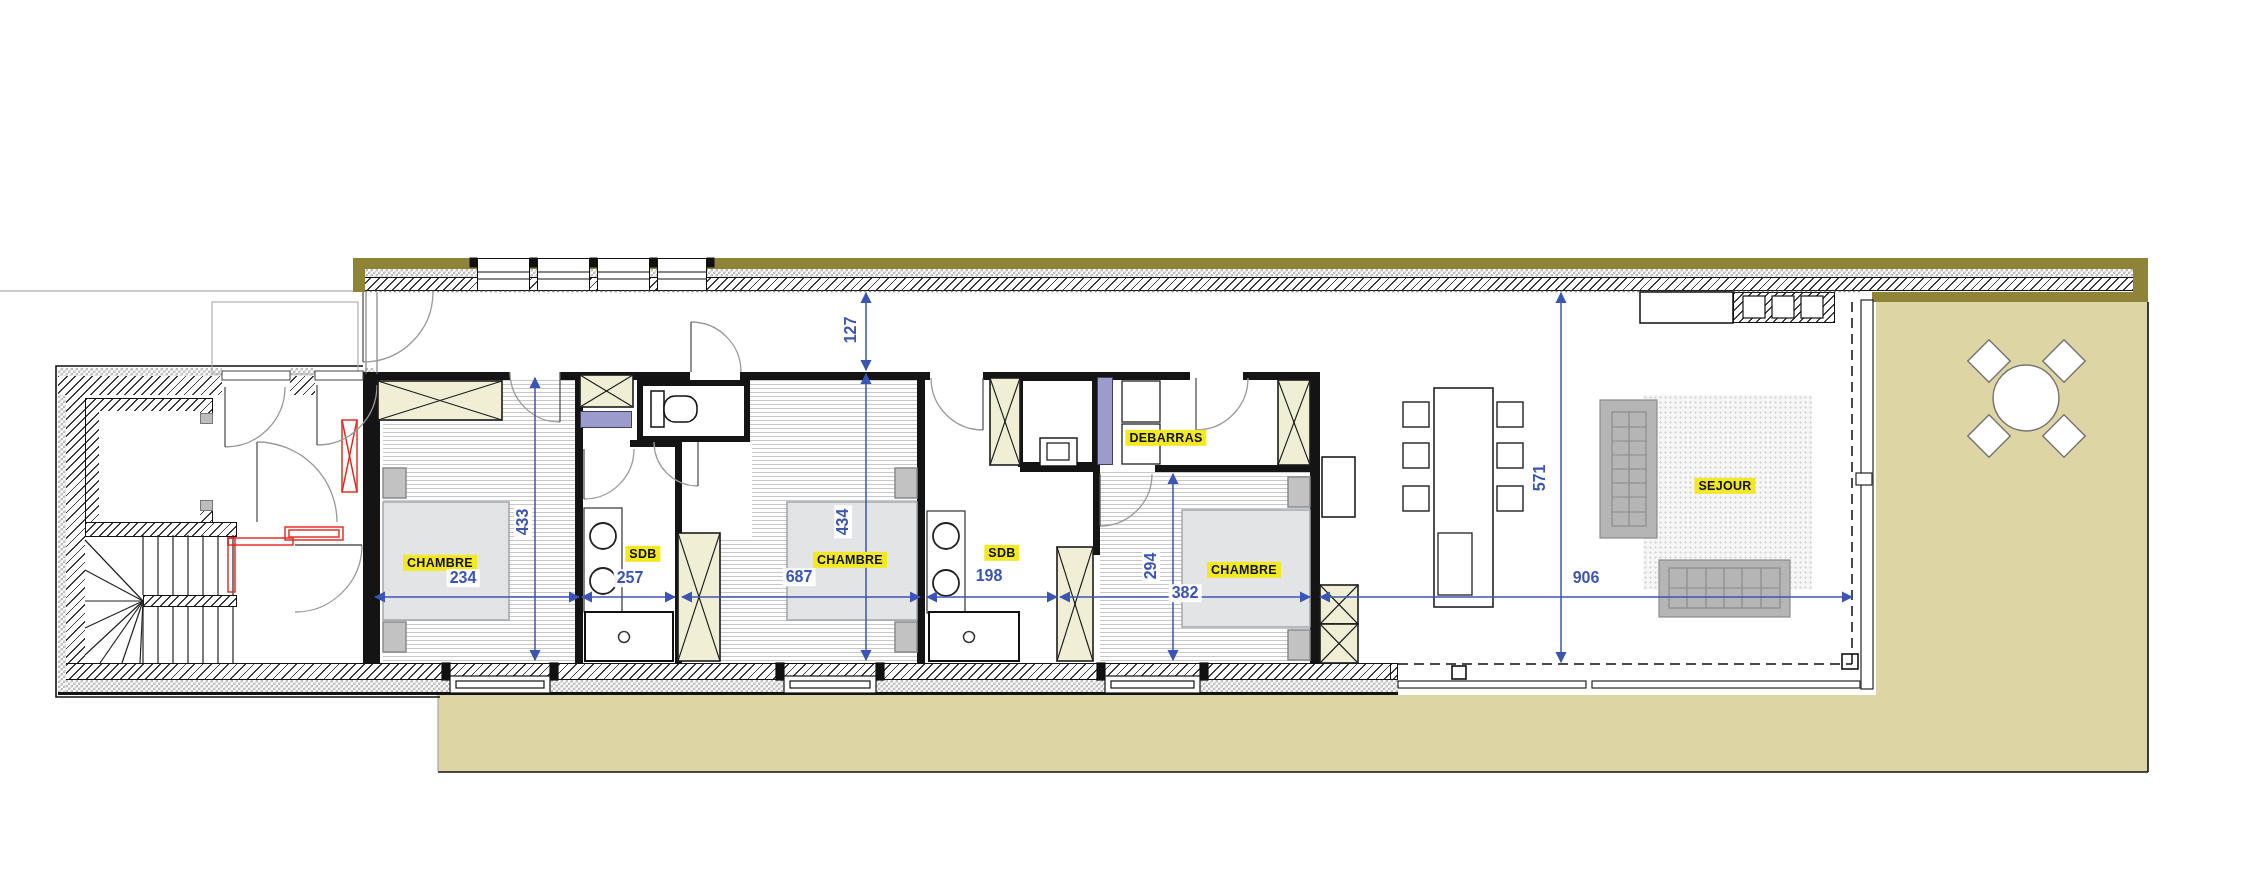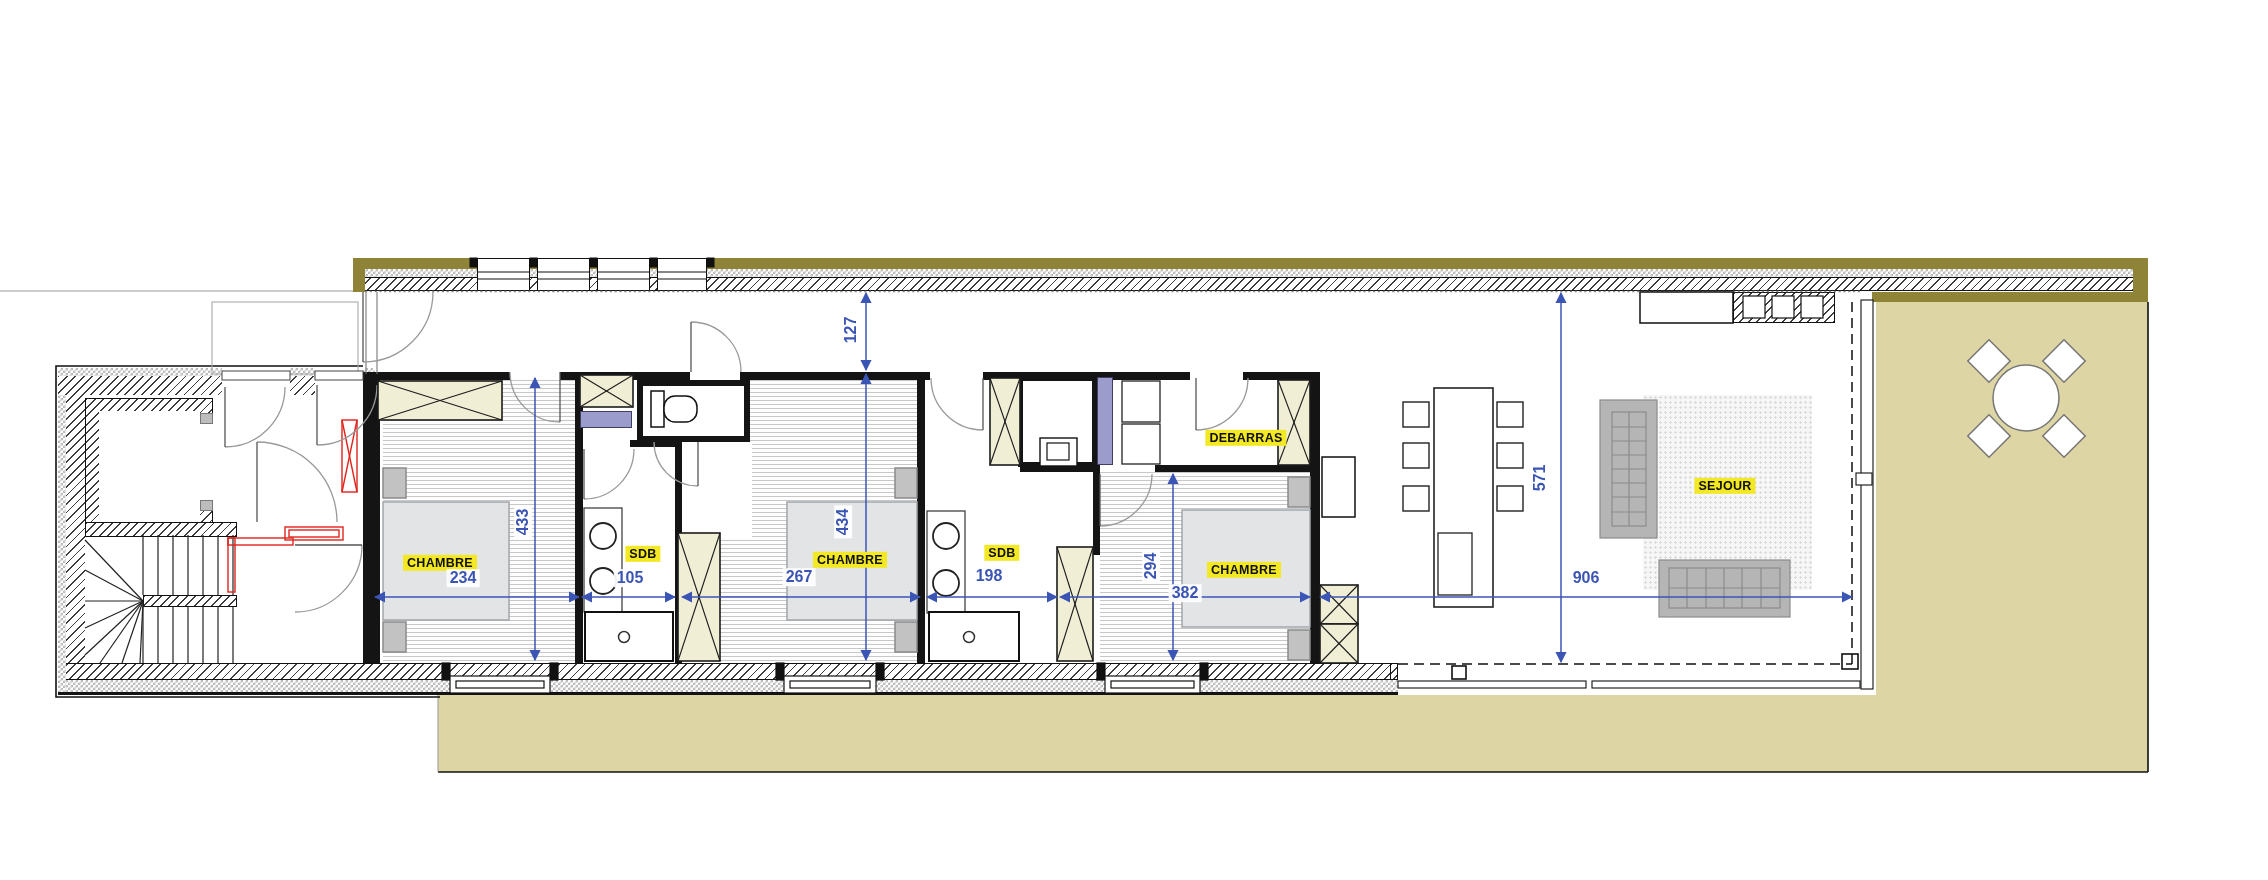--- a/index.html
+++ b/index.html
@@ -375,26 +375,26 @@
       <line x1="1561" y1="293" x2="1561" y2="662" marker-start="url(#arr)" marker-end="url(#arr)"></line>
       <line x1="866" y1="293" x2="866" y2="370" marker-start="url(#arr)" marker-end="url(#arr)"></line>
     </g>
   </svg>
 
   <div class="rlabel" style="left:440px;top:563px;">CHAMBRE</div>
   <div class="rlabel" style="left:643px;top:554px;">SDB</div>
   <div class="rlabel" style="left:850px;top:560px;">CHAMBRE</div>
   <div class="rlabel" style="left:1002px;top:553px;">SDB</div>
   <div class="rlabel" style="left:1244px;top:570px;">CHAMBRE</div>
-  <div class="rlabel" style="left:1246px;top:438px;">DEBARRAS</div>
+  <div class="rlabel" style="left:1166px;top:438px;">DEBARRAS</div>
   <div class="rlabel" style="left:1725px;top:486px;">SEJOUR</div>
 
   <div class="dim" style="left:463px;top:578px;">234</div>
-  <div class="dim" style="left:630px;top:578px;">105</div>
-  <div class="dim" style="left:799px;top:577px;">267</div>
+  <div class="dim" style="left:630px;top:578px;">257</div>
+  <div class="dim" style="left:799px;top:577px;">687</div>
   <div class="dim" style="left:989px;top:576px;">198</div>
   <div class="dim" style="left:1185px;top:577px;margin-top:16px;">382</div>
   <div class="dim" style="left:1586px;top:578px;">906</div>
   <div class="dim vert" style="left:523px;top:522px;">433</div>
   <div class="dim vert" style="left:843px;top:522px;">434</div>
   <div class="dim vert" style="left:1151px;top:566px;">294</div>
   <div class="dim vert" style="left:1540px;top:478px;">571</div>
   <div class="dim vert" style="left:851px;top:330px;">127</div>
 
 </div>

